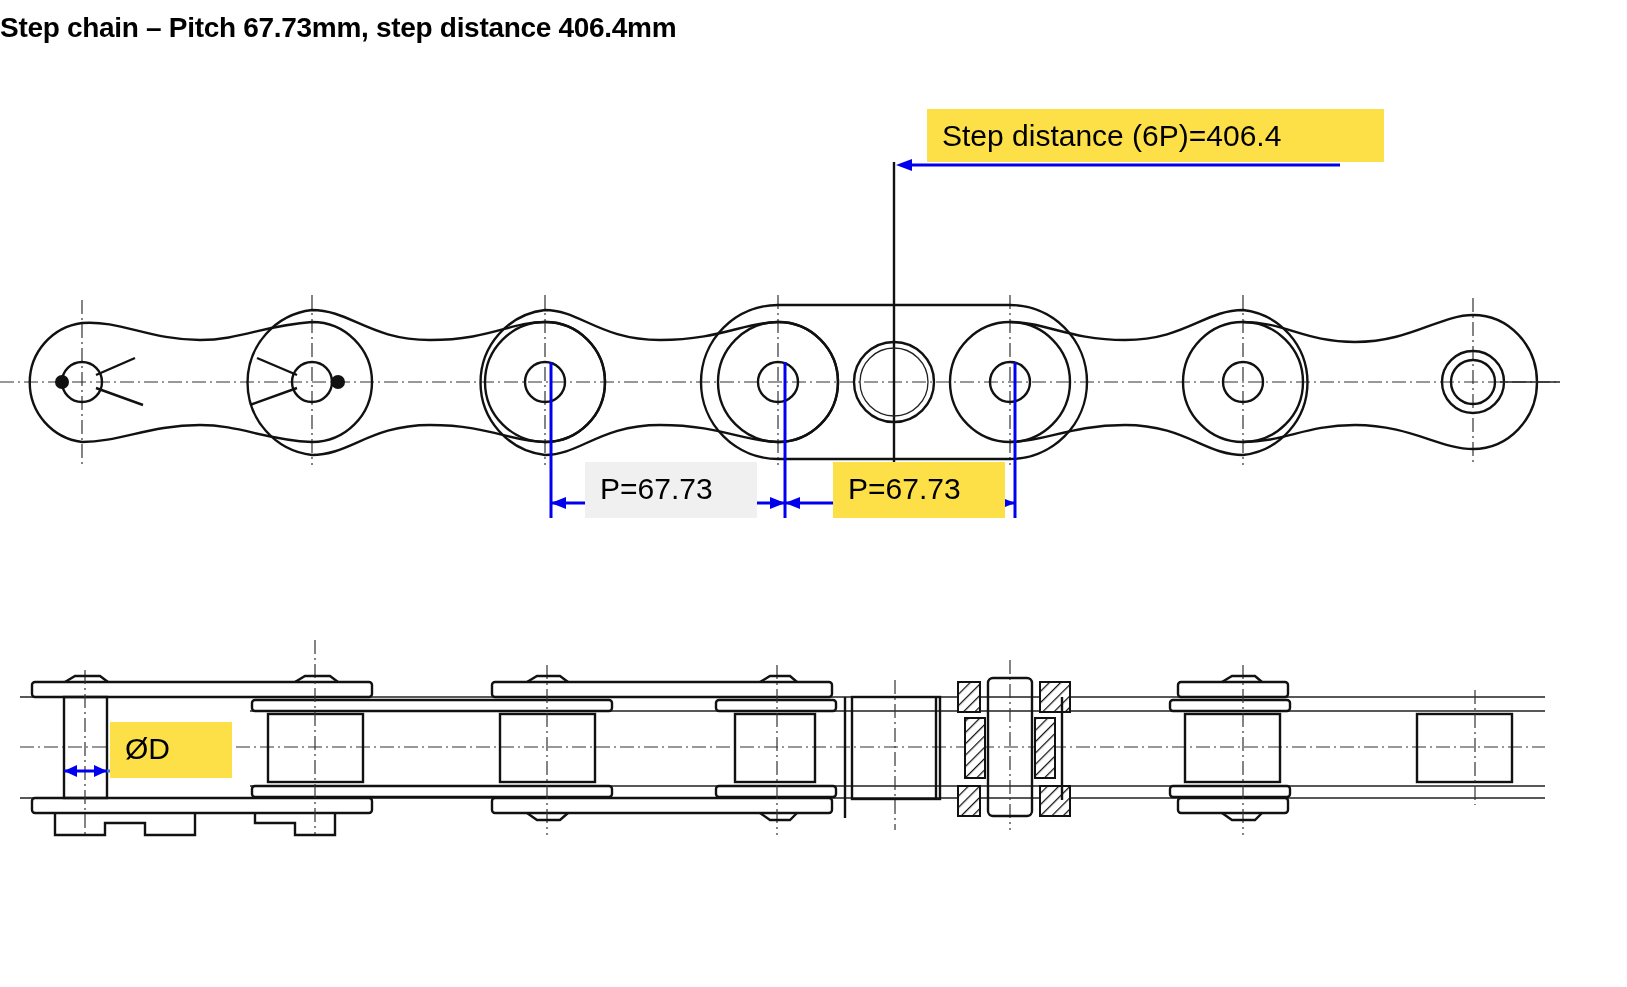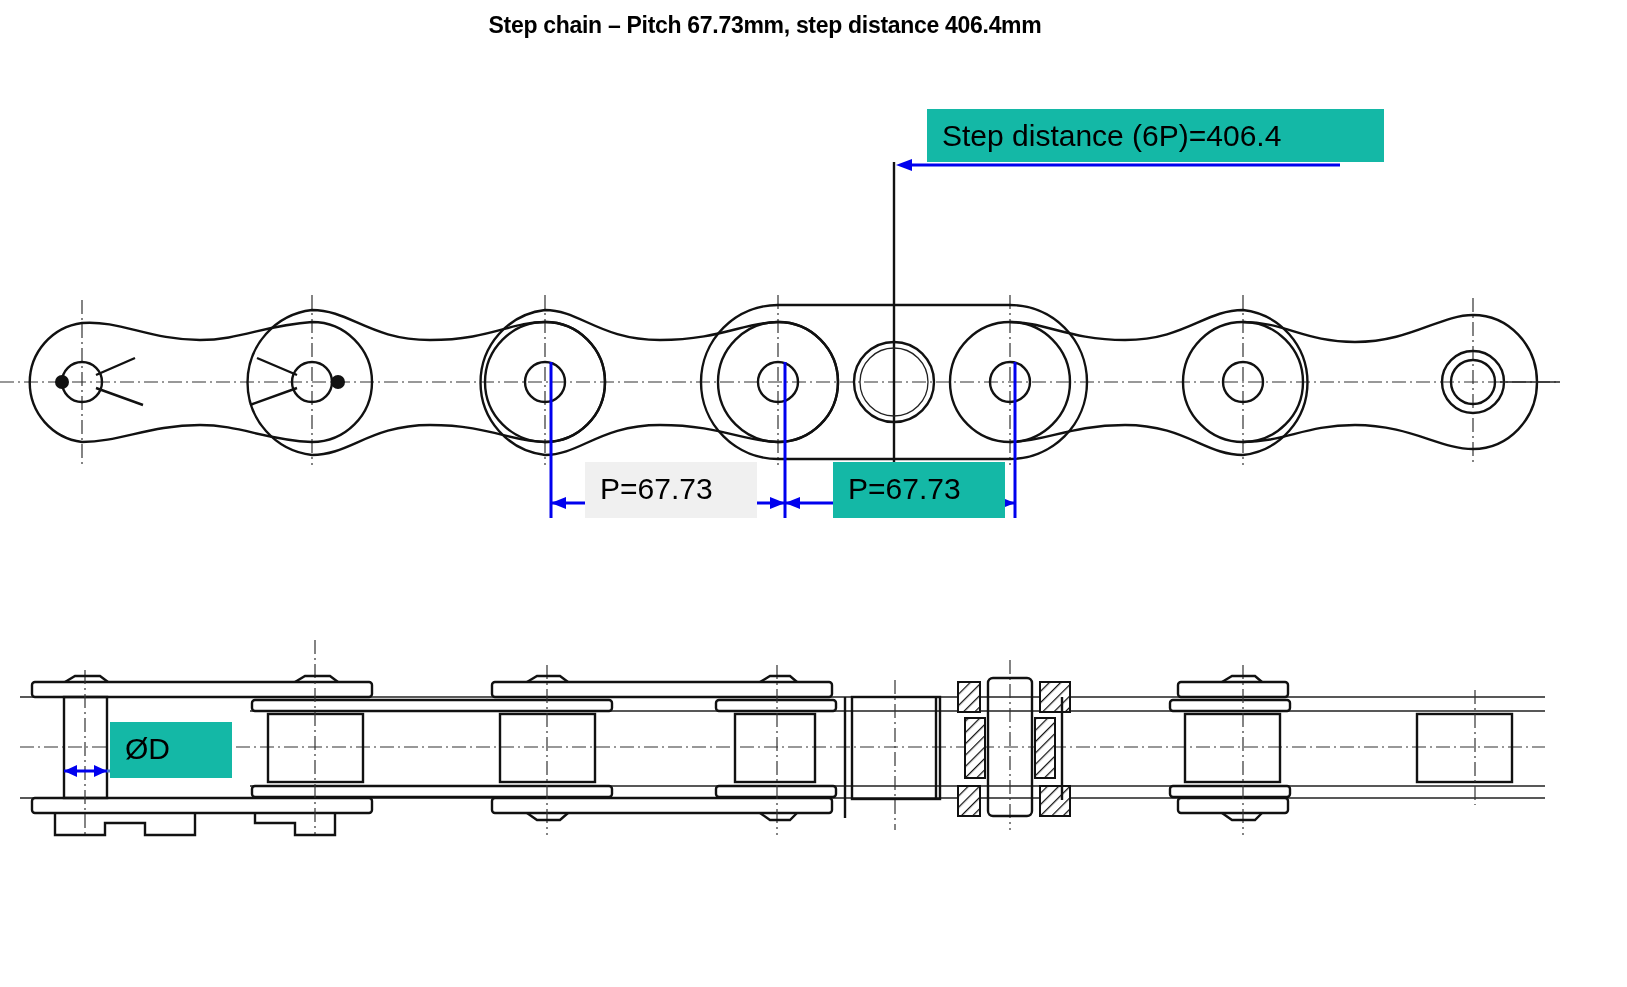--- a/index.html
+++ b/index.html
@@ -1,20 +1,20 @@
 <!DOCTYPE html>
 <html><head>
   <meta charset="utf-8">
   <style>
     html, body { margin: 0; padding: 0; background: #ffffff; }
     body { width: 1627px; height: 987px; position: relative; overflow: hidden;
            font-family: "Liberation Sans", sans-serif; }
-    .title { position: absolute; left: 0; width: 1530px; top: 12px; text-align: center;
-             font-weight: bold; font-size: 23px; color: #000; letter-spacing: -0.3px; }
-    .label-box { position: absolute; background: #14b8a6; color: #000;
+    .title { position: absolute; left: 0; width: 1530px; top: 12px; 
+             font-weight: bold; font-size: 28px; color: #000; letter-spacing: -0.3px; }
+    .label-box { position: absolute; background: #fde047; color: #000;
                  font-size: 30px; line-height: 1; }
     .label-box span { position: absolute; left: 15px; top: 12px; white-space: nowrap; }
     svg.drawing { position: absolute; left: 0; top: 0; }
     .ln { fill: none; stroke: #111; stroke-width: 2.4; }
     .thin { fill: none; stroke: #222; stroke-width: 1.3; }
     .center { fill: none; stroke: #333; stroke-width: 1.2; stroke-dasharray: 14 4 2 4; }
     .hatch { fill: url(#hatch); stroke: #111; stroke-width: 2; }
     .dim { stroke: #0000ee; stroke-width: 3; fill: none; }
     .dimfill { fill: #0000ee; }
   </style>

